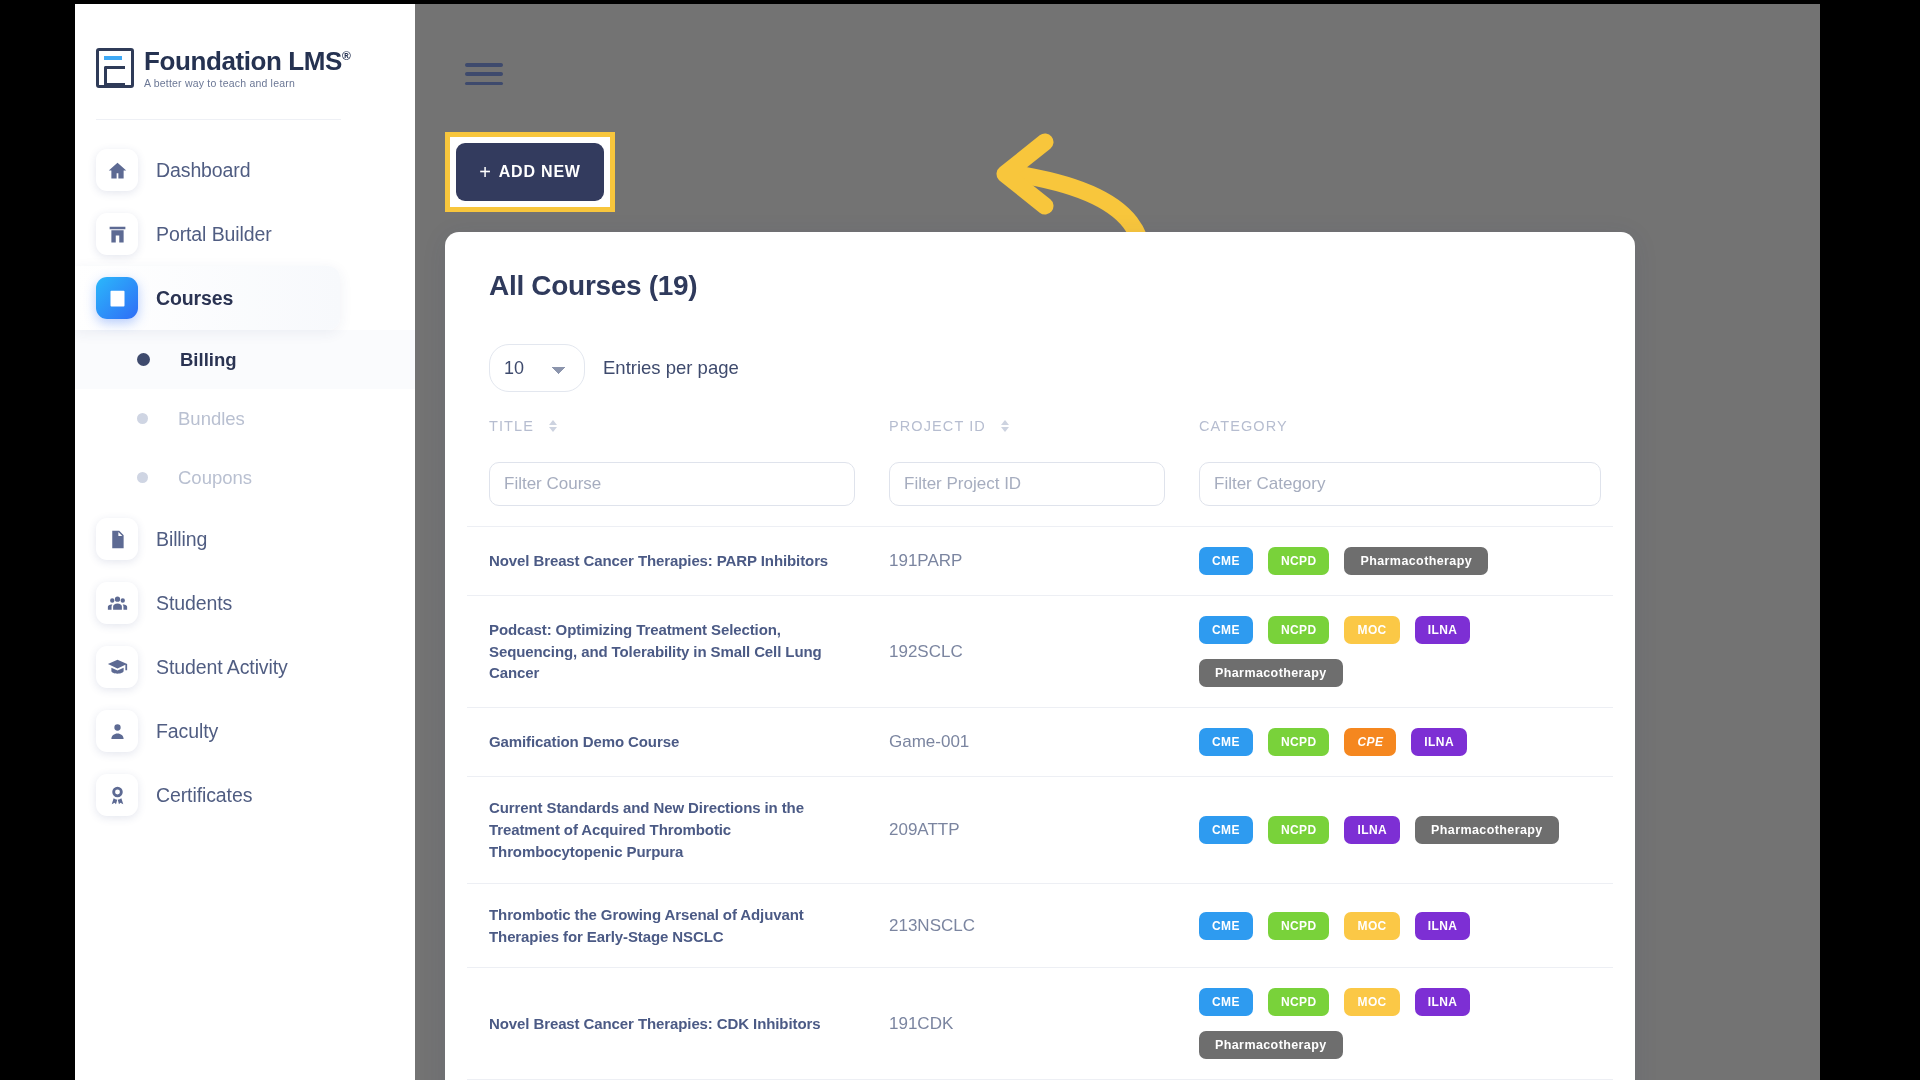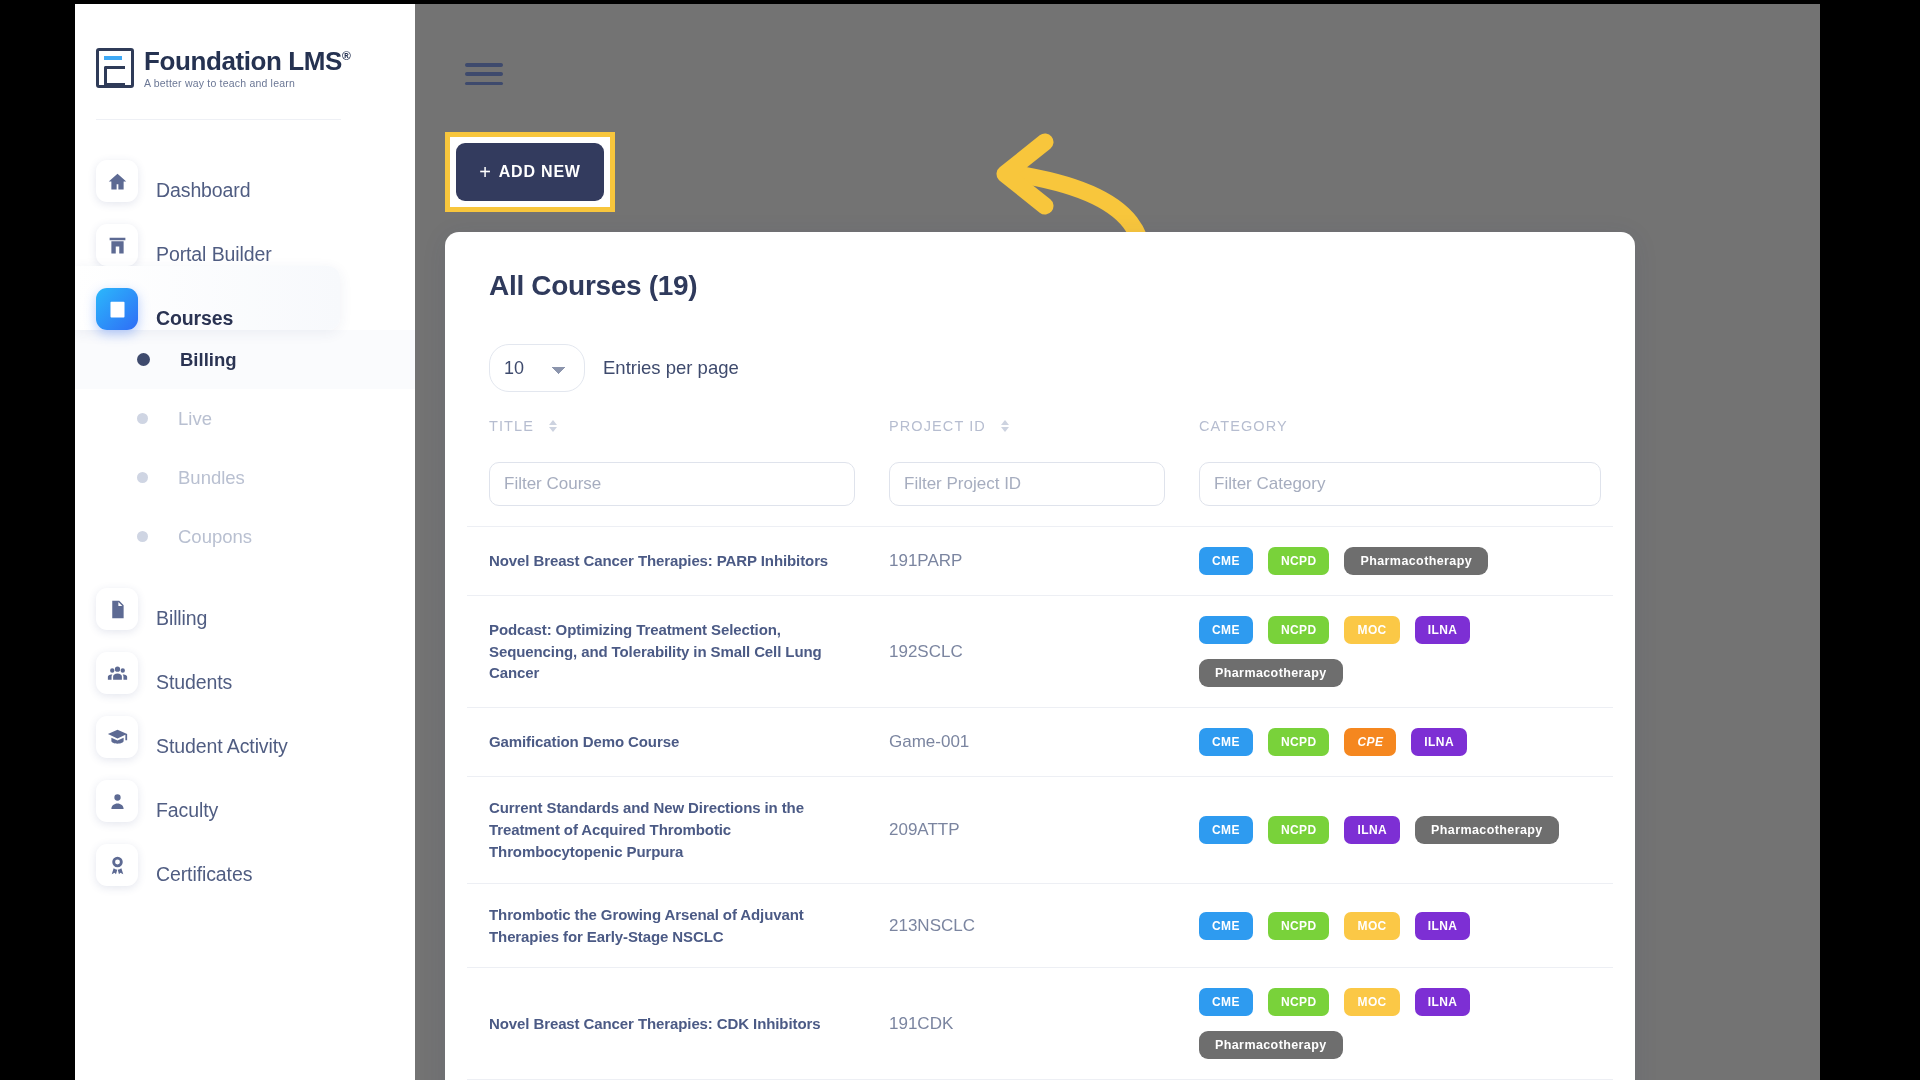--- a/index.html
+++ b/index.html
@@ -61,21 +61,21 @@
     margin-top:4px; white-space:nowrap;
   }
   .brand-rule {
     position:absolute; left:21px; top:115px;
     width:245px; height:1px; background:#eef0f5;
   }
 
   .nav { position:absolute; left:0; top:134px; width:340px; }
   .nav-item {
     position:relative;
-    display:flex; align-items:flex-end; gap:18px;
+    display:flex; align-items:center; gap:18px;
     height:64px; padding-left:21px;
     cursor:pointer;
   }
   .nav-item.active {
     background:linear-gradient(90deg,#ffffff 0%,#f7f9fc 100%);
     border-radius:0 12px 12px 0;
     box-shadow:0 3px 14px rgba(40,60,120,0.07);
     width:265px;
   }
   .nav-ico {
@@ -229,21 +229,21 @@
     display:flex; flex-wrap:wrap; gap:15px;
     justify-content:flex-start;
   }
   .badge {
     display:inline-flex; align-items:center; justify-content:center;
     height:28px; padding:0 13px;
     border-radius:7px;
     font-size:12px; font-weight:700; letter-spacing:0.4px;
     color:#ffffff; white-space:nowrap;
   }
-  .badge.wide { padding:0 16px; font-size:12.5px;border-radius:9px; }
+  .badge.wide { padding:0 16px; font-size:12.5px; }
 </style>
 </head>
 <body>
 
 <div id="root">
   <div class="page">
 
     <aside class="sidebar">
 
       <div class="brand">
@@ -282,24 +282,20 @@
             <svg viewBox="0 0 24 24">
                 <path d="M5 3h14a1 1 0 0 1 1 1v16a1 1 0 0 1-1 1H5a1 1 0 0 1-1-1V4a1 1 0 0 1 1-1zm3 4h8v2H8zm0 5h8v1.6H8zm0 3.2h8V17H8z"></path>
               </svg>
           </span>
           <span class="nav-label">Courses</span>
         </div>
 
         <div class="subnav-item active">
           <span class="sub-dot"></span>
           <span class="sub-label">Billing</span>
-        </div>
-        <div class="subnav-item">
-          <span class="sub-dot"></span>
-          <span class="sub-label">Live</span>
         </div>
         <div class="subnav-item">
           <span class="sub-dot"></span>
           <span class="sub-label">Bundles</span>
         </div>
         <div class="subnav-item">
           <span class="sub-dot"></span>
           <span class="sub-label">Coupons</span>
         </div>
 

